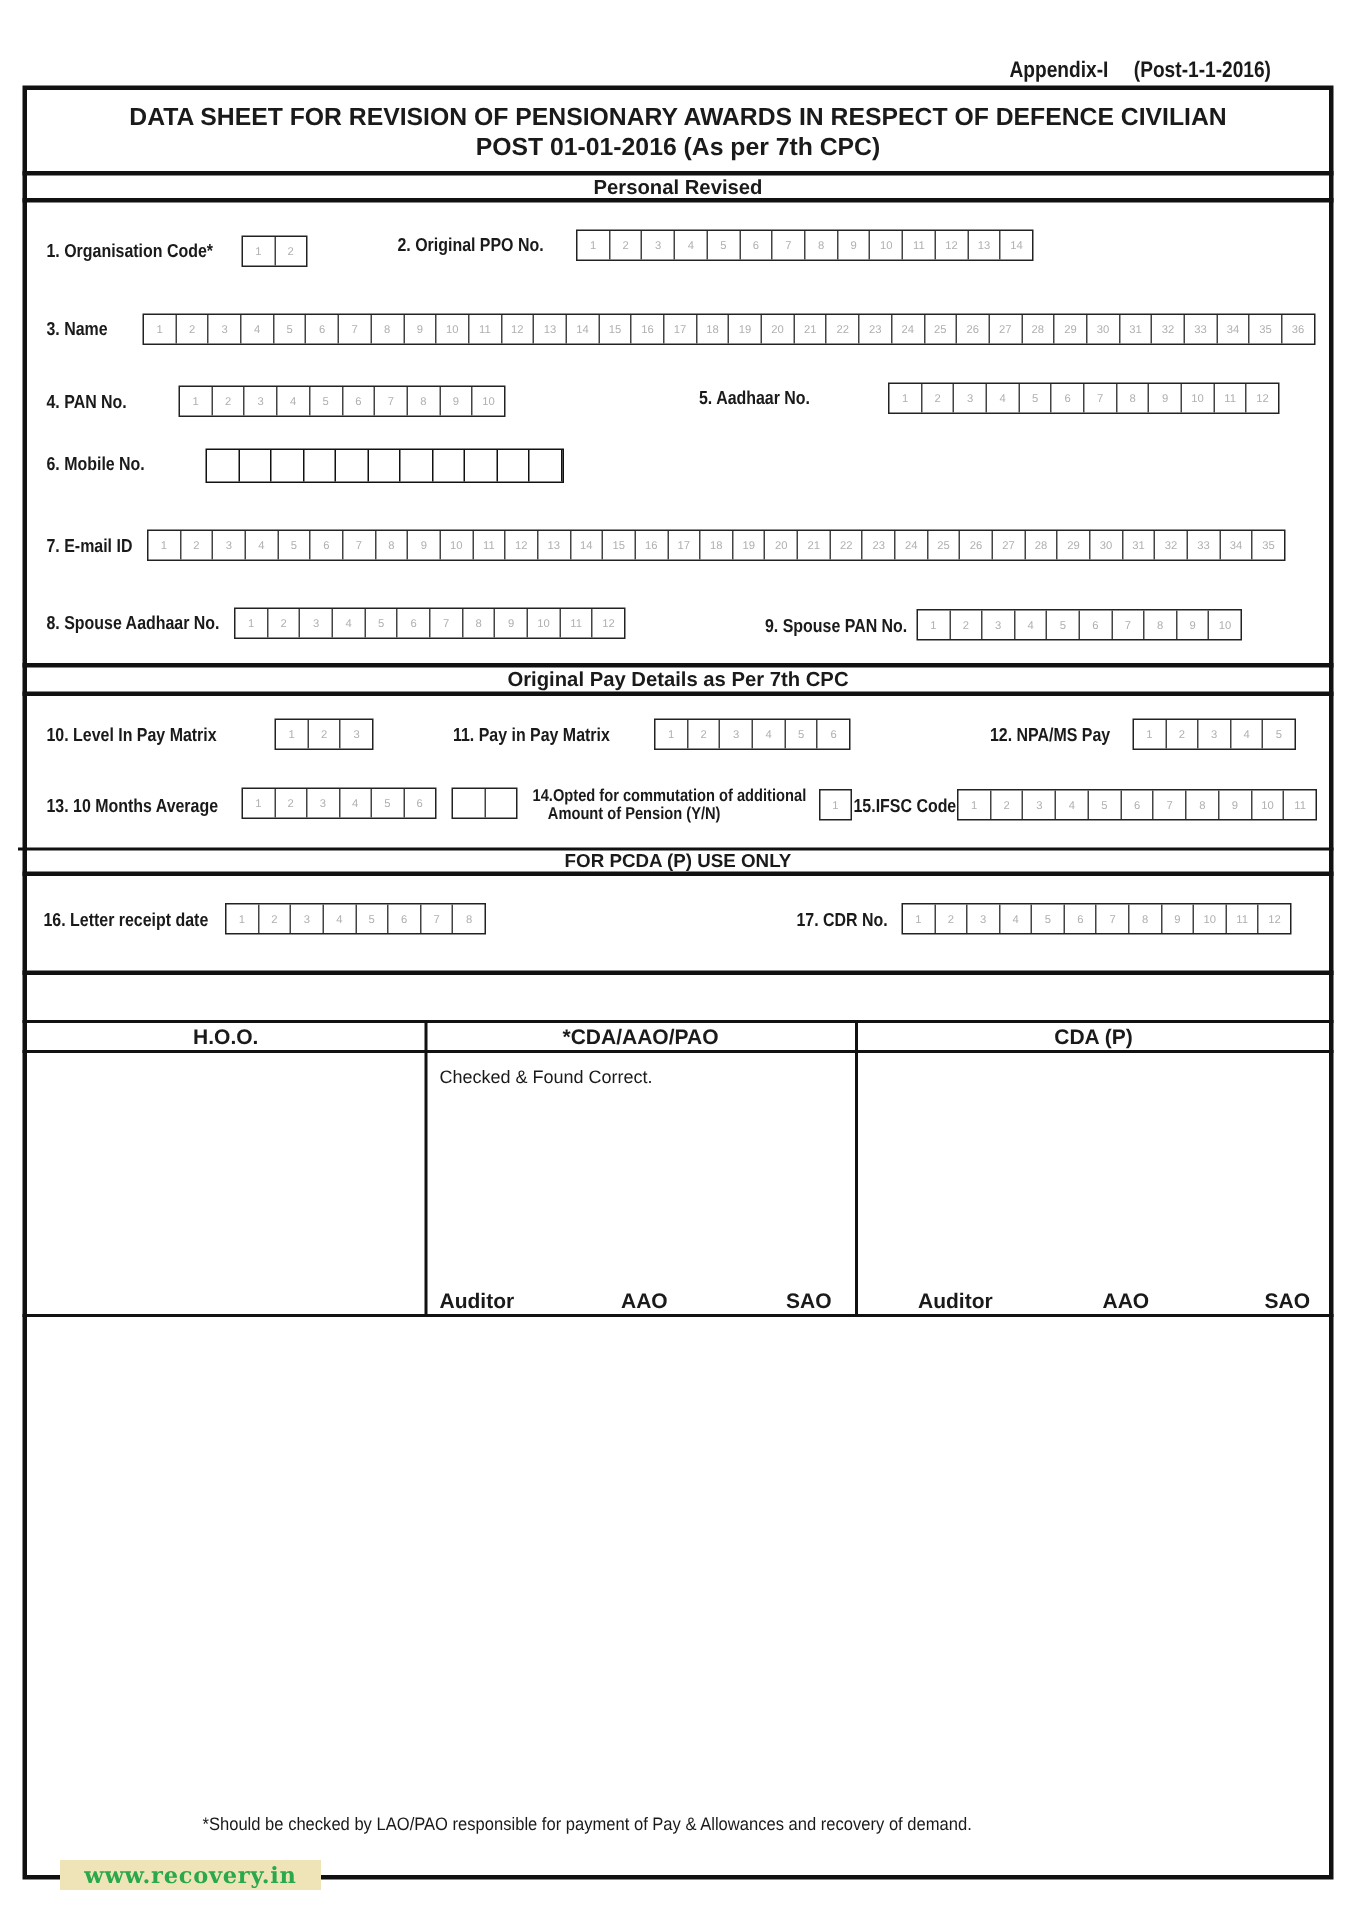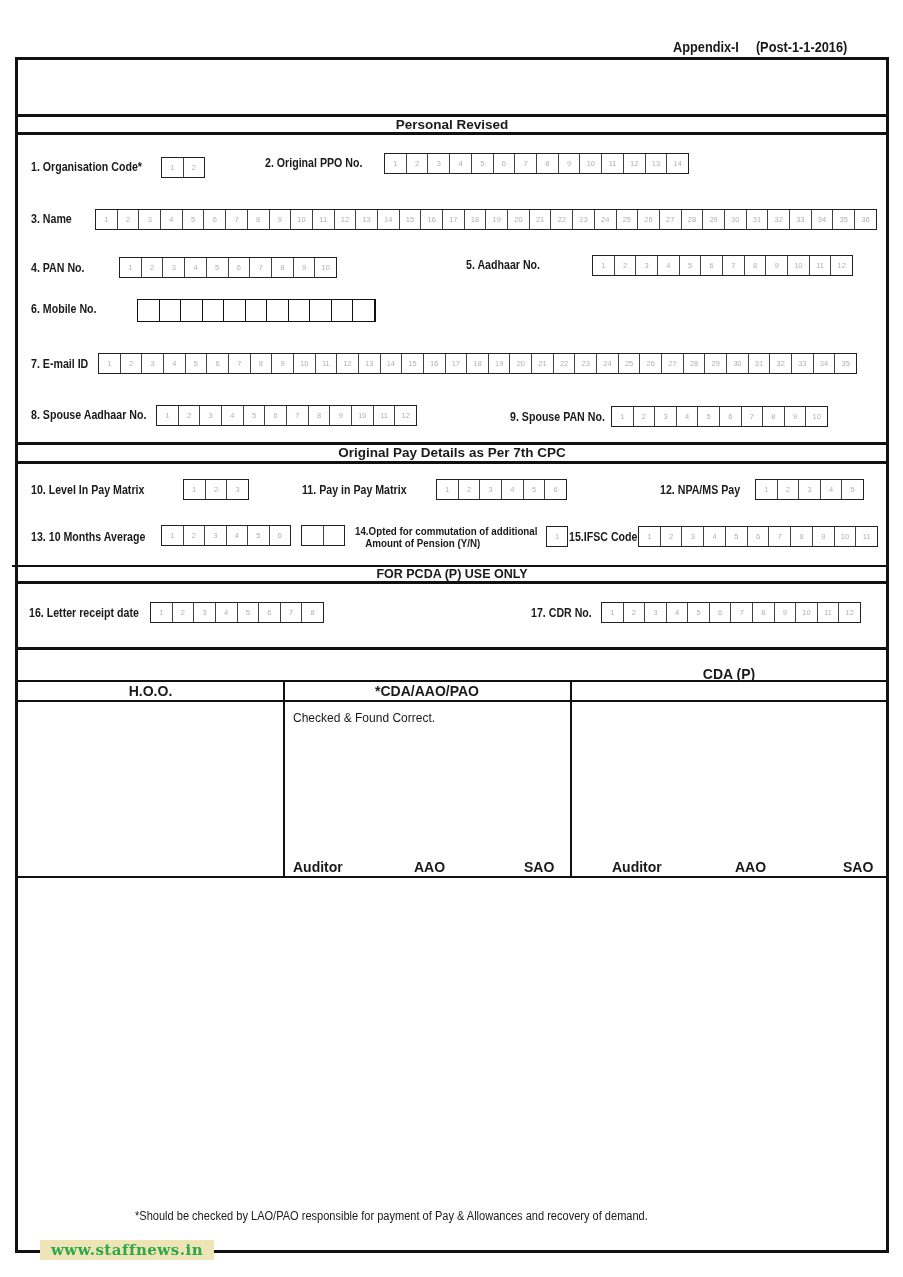--- a/index.html
+++ b/index.html
@@ -33,20 +33,22 @@
 </head>
 <body>
 
 <div class="abs appendix">
   <span>Appendix-I</span><span class="post">(Post-1-1-2016)</span>
 </div>
 
 <div class="abs frame"></div>
 
 <div class="abs title">
+  <div>DATA SHEET FOR REVISION OF PENSIONARY AWARDS IN RESPECT OF  DEFENCE CIVILIAN</div>
+  <div>POST 01-01-2016 (As per 7th CPC)</div>
 </div>
 
 <div class="hline" style="top:114px;height:3px;"></div>
 <div class="hline" style="top:132px;height:3px;"></div>
 <div class="hline" style="top:442px;height:3px;"></div>
 <div class="hline" style="top:461px;height:3px;"></div>
 <div class="hline" style="top:565px;height:2px;left:12px;width:877px;"></div>
 <div class="hline" style="top:581px;height:3px;"></div>
 <div class="hline" style="top:647px;height:3px;"></div>
 <div class="hline" style="top:680px;height:2px;"></div>
@@ -316,26 +318,26 @@
     <div class="bx" style="flex: 1 1 0%;">10</div>
     <div class="bx" style="flex: 1 1 0%;">11</div>
     <div class="bx" style="flex: 1 1 0%;">12</div>
   </div>
 
 <div class="vline" style="top:681px;left:283px;height:196px;"></div>
 <div class="vline" style="top:681px;left:570px;height:196px;"></div>
 
 <div class="abs col-hdr" style="top:683px;left:18px;width:265px;">H.O.O.</div>
 <div class="abs col-hdr" style="top:683px;left:284px;width:286px;">*CDA/AAO/PAO</div>
-<div class="abs col-hdr" style="top:666px;left:571px;width:316px;">CDA (P)</div>
+<div class="abs col-hdr" style="top:683px;left:571px;width:316px;">CDA (P)</div>
 
 <div class="abs checked" style="top:711px;left:293px;">Checked &amp; Found Correct.</div>
 
 <div class="abs sig" style="top:859px;left:293px;">Auditor</div>
 <div class="abs sig" style="top:859px;left:414px;">AAO</div>
 <div class="abs sig" style="top:859px;left:524px;">SAO</div>
 <div class="abs sig" style="top:859px;left:612px;">Auditor</div>
 <div class="abs sig" style="top:859px;left:735px;">AAO</div>
 <div class="abs sig" style="top:859px;left:843px;">SAO</div>
 
 <div class="abs footnote">*Should be checked by LAO/PAO responsible for payment of Pay &amp; Allowances and recovery of demand.</div>
 
-<div class="abs watermark">www.staffnews.in</div>
+<div class="abs watermark">www.recovery.in</div>
 
 </body></html>

